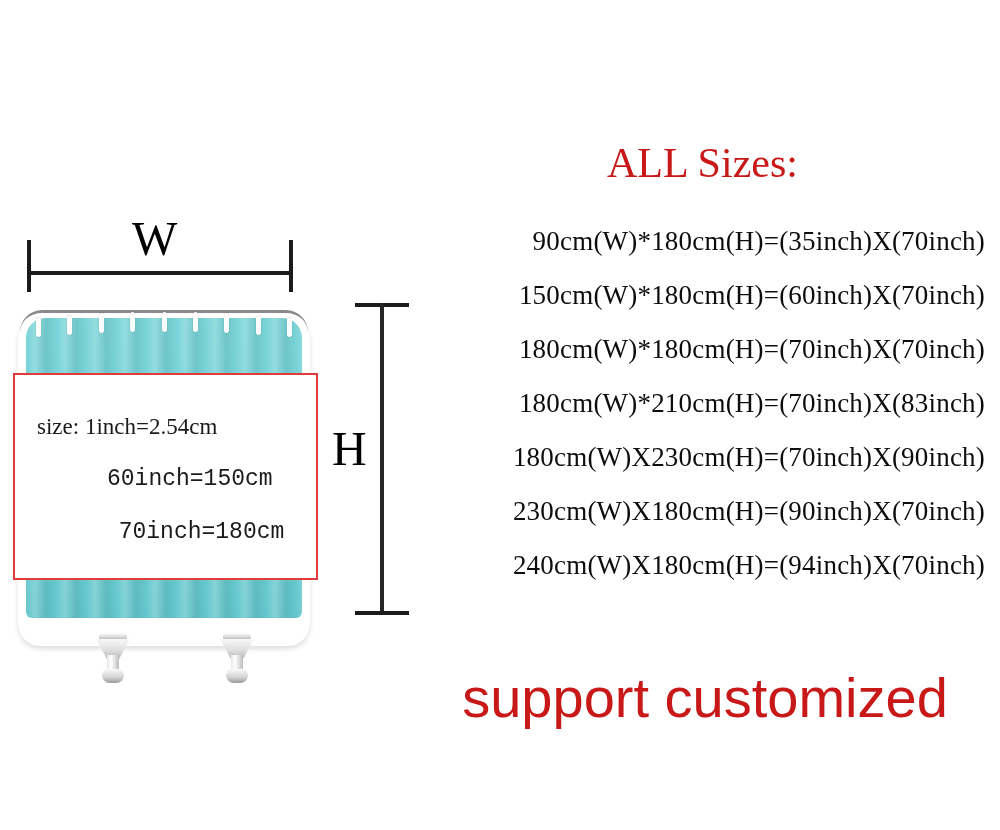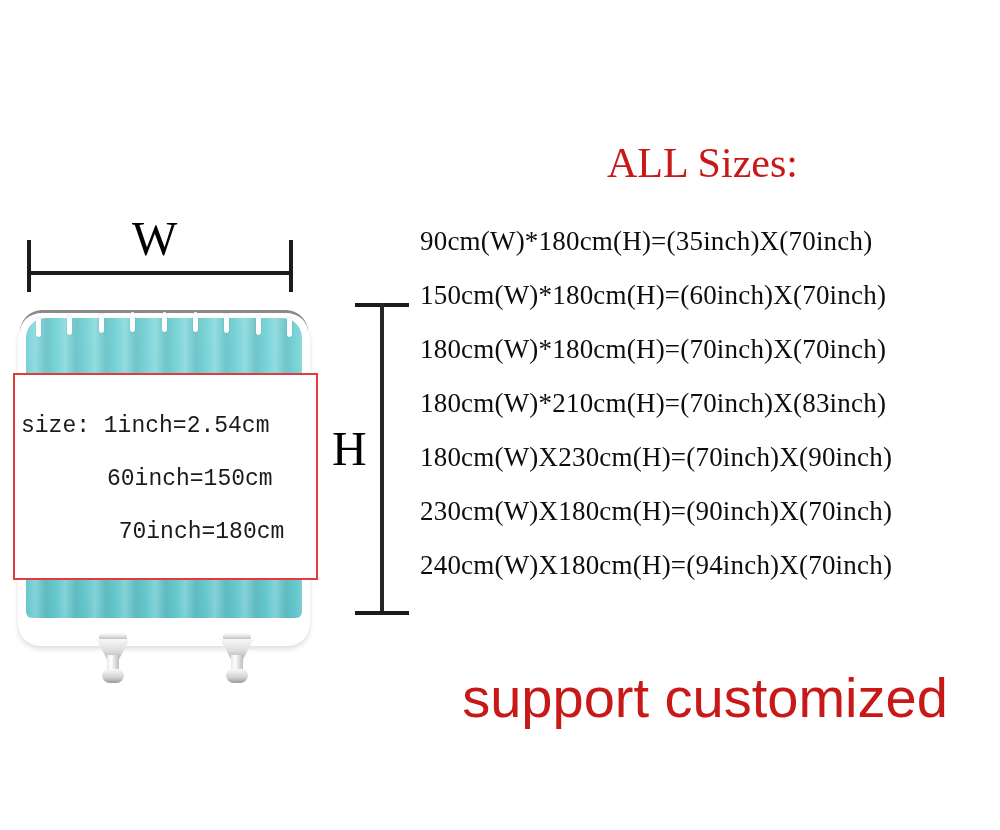--- a/index.html
+++ b/index.html
@@ -214,21 +214,21 @@
     z-index: 5;
   }
   #conversion-box .conv-line {
     font-family: "Liberation Mono", monospace;
     font-size: 23px;
     line-height: 53px;
     color: #1a1a1a;
     letter-spacing: 0px;
     white-space: pre;
   }
-  #conversion-box .conv-line.l0 { padding-left: 6px; }
+  #conversion-box .conv-line.l0 { padding-left: 22px; font-family: Liberation Serif, serif; }
   #conversion-box .conv-line.l1 { padding-left: 92px; }
   #conversion-box .conv-line.l2 { padding-left: 72px; text-align: center; }
 
   
   #right-panel {
     position: absolute;
     left: 420px;
     top: 0;
     width: 580px;
     height: 830px;
@@ -245,21 +245,21 @@
     color: #c81818;
     font-weight: 400;
   }
   #size-list {
     position: absolute;
     left: 0;
     top: 214px;
     width: 565px;
   }
   #size-list .size-line {
-    text-align: left;
+    text-align: right;
     font-family: "Liberation Serif", serif;
     font-size: 27px;
     line-height: 54px;
     color: #0d0d0d;
     white-space: nowrap;
     letter-spacing: 0.2px;
   }
   #support-customized {
     position: absolute;
     left: 0;

